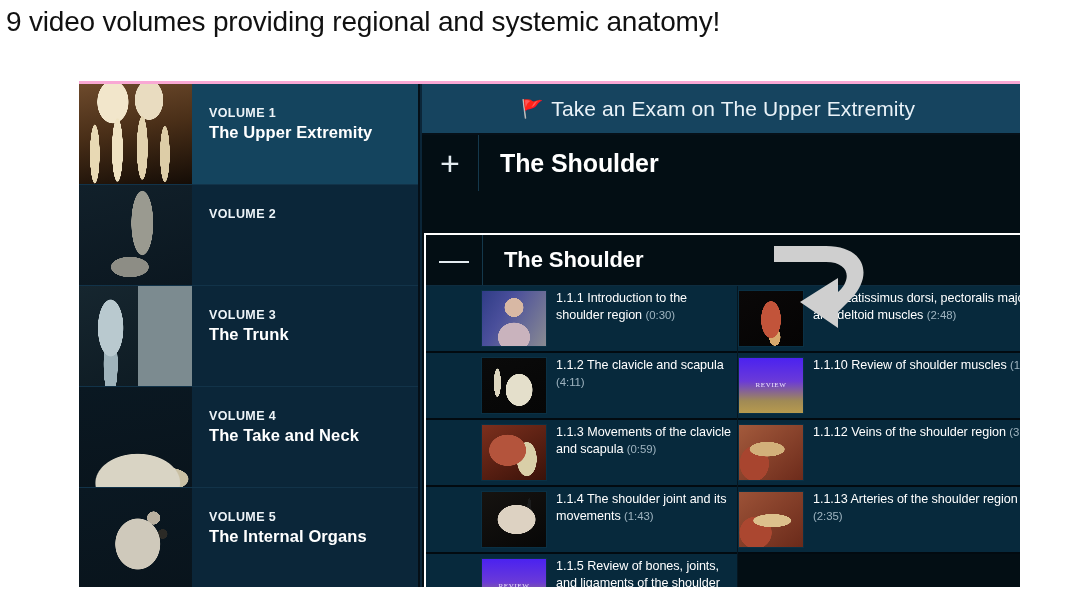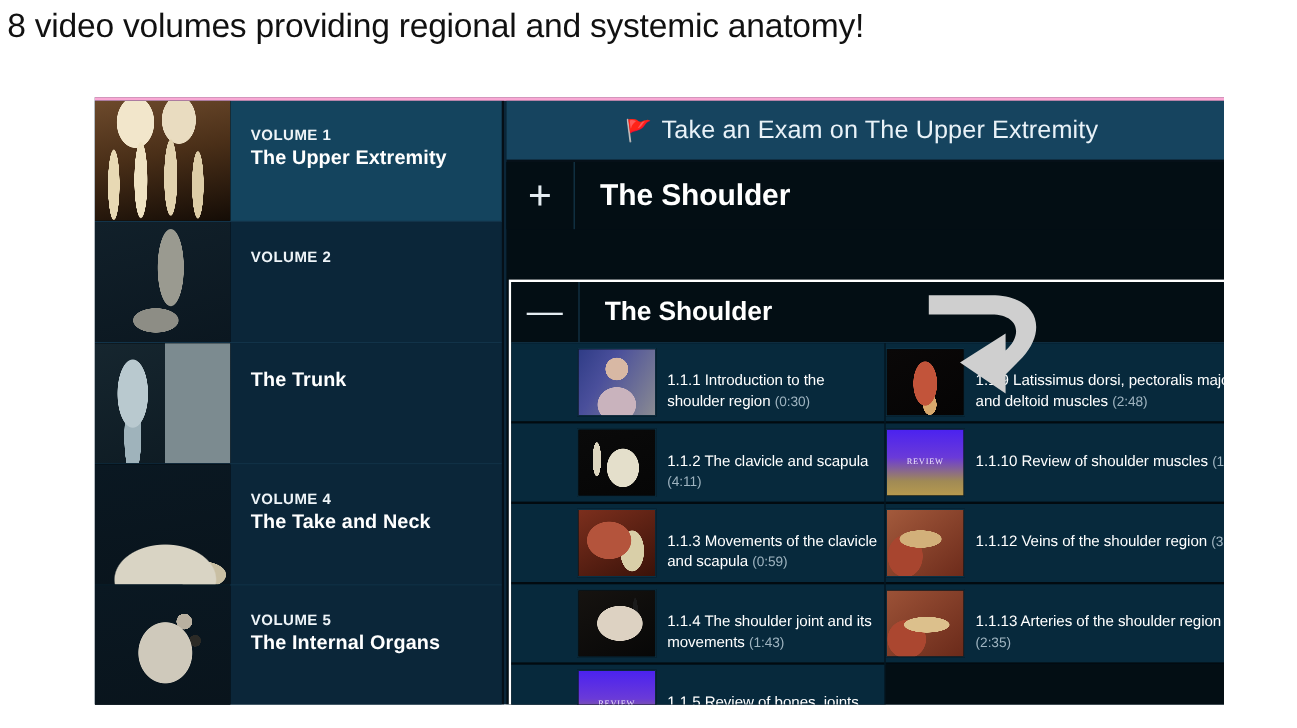--- a/index.html
+++ b/index.html
@@ -209,21 +209,21 @@
     width: 66px;
     flex: 0 0 66px;
     margin: 4px 0 4px 0;
     position: relative;
     overflow: hidden;
     background: #000;
     border: 1px solid #0a3044;
   }
   .vtext {
     flex: 1 1 auto;
-    padding: 23px 6px 0 9px;
+    padding: 4px 6px 0 9px;
     color: #ffffff;
     font-size: 12.6px;
     line-height: 1.32;
     letter-spacing: -0.05px;
   }
   .vtext .dur { color: #9fb4c0; font-size: 11.4px; }
 
   
   .t-intro { background:
       radial-gradient(ellipse 13px 13px at 50% 30%, #d8b8a4 0 72%, transparent 74%),
@@ -283,21 +283,21 @@
   #curved-arrow {
     position: absolute;
     left: 681px; top: 148px;
     width: 122px; height: 105px;
     pointer-events: none;
   }
 </style>
 </head>
 <body>
 
-<div id="slide-title">8 video volumes providing regional and systemic anatomy!</div>
+<div id="slide-title">9 video volumes providing regional and systemic anatomy!</div>
 
 <div id="app-window">
 
   <div id="sidebar">
       <div class="volume-row selected">
         <div class="volume-thumb">
           <div class="art art-v1"></div>
         </div>
         <div class="volume-text">
           <div class="volume-kicker">VOLUME 1</div>
@@ -310,20 +310,21 @@
         </div>
         <div class="volume-text">
           <div class="volume-kicker">VOLUME 2</div>
         </div>
       </div>
       <div class="volume-row">
         <div class="volume-thumb">
           <div class="art art-v3"></div>
         </div>
         <div class="volume-text">
+          <div class="volume-kicker">VOLUME 3</div>
           <div class="volume-name">The Trunk</div>
         </div>
       </div>
       <div class="volume-row">
         <div class="volume-thumb">
           <div class="art art-v4"></div>
         </div>
         <div class="volume-text">
           <div class="volume-kicker">VOLUME 4</div>
           <div class="volume-name">The Take and Neck</div>

